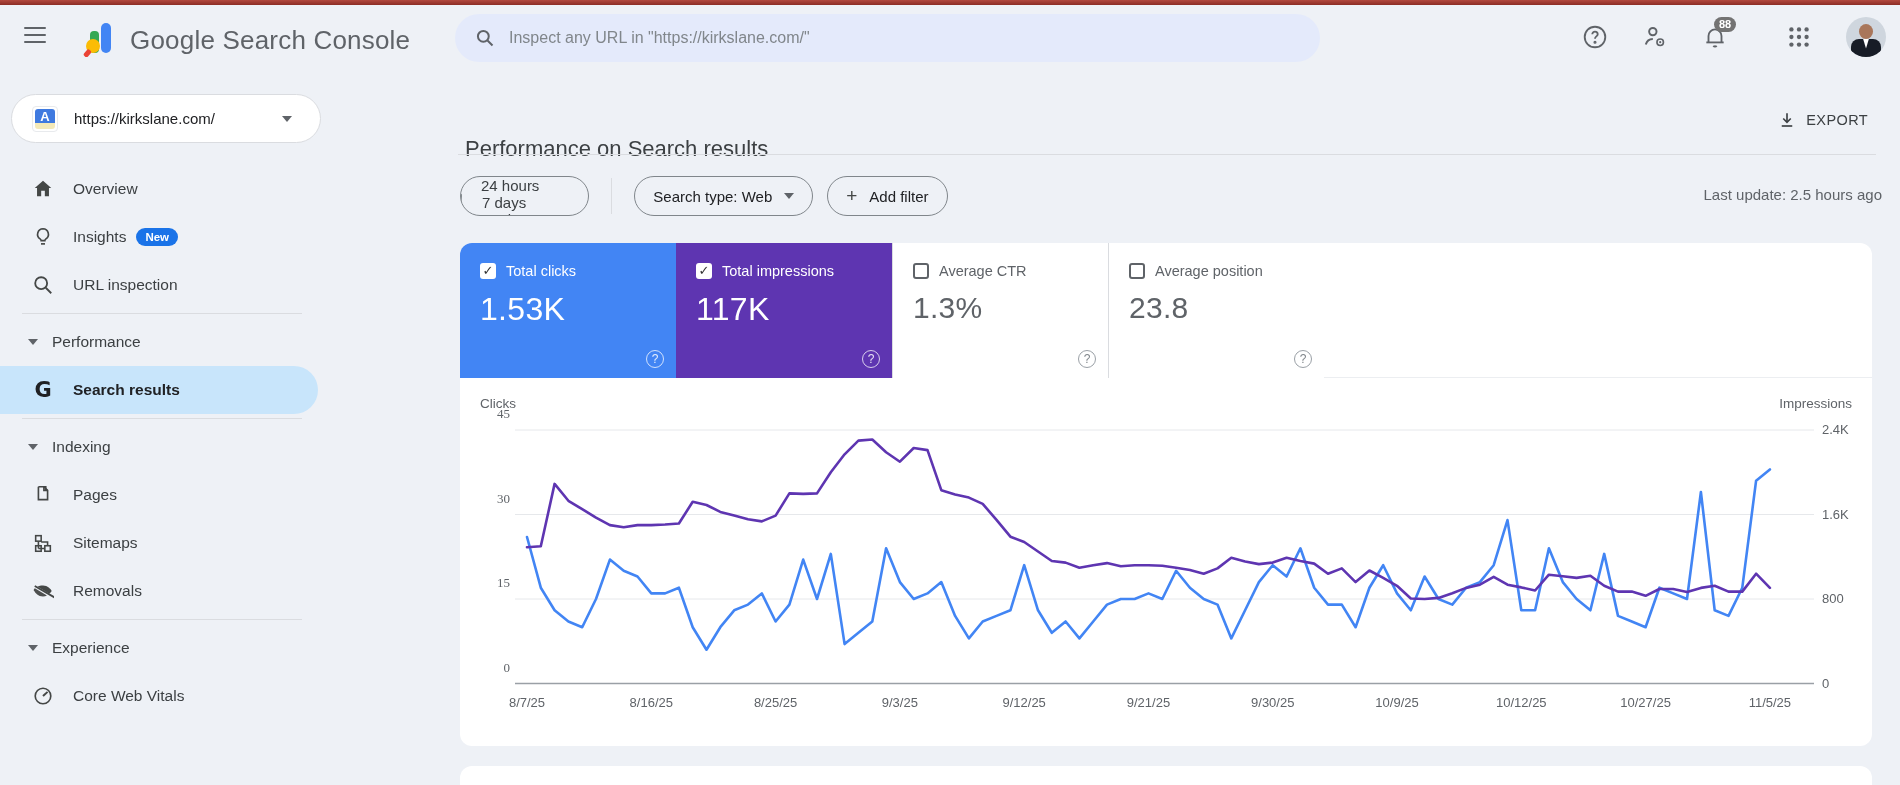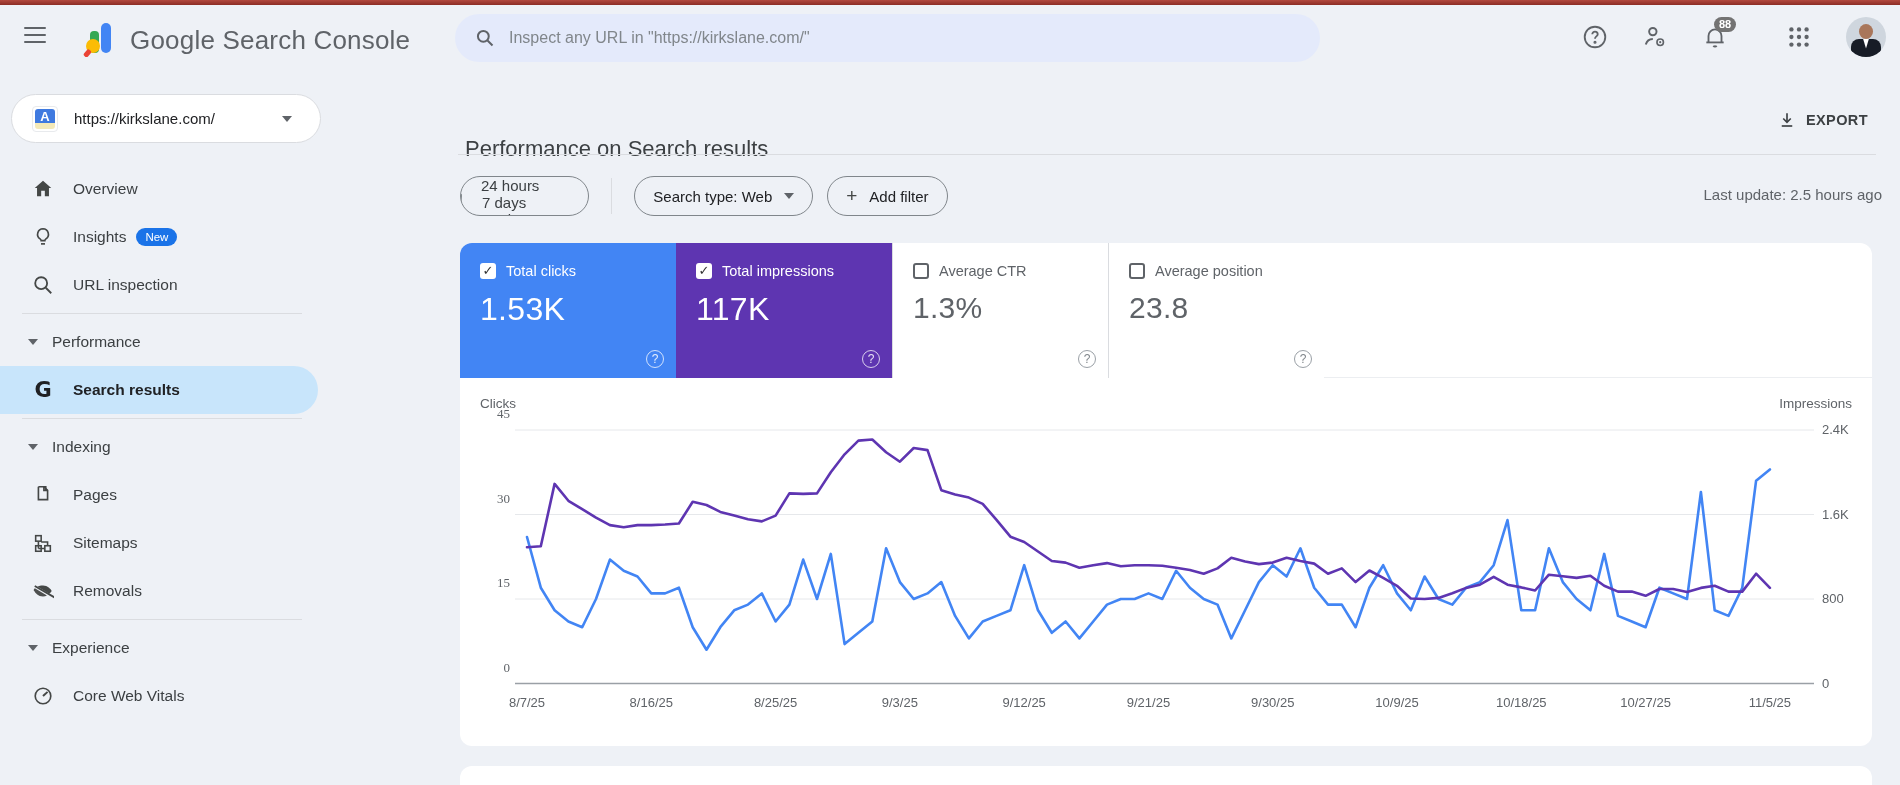--- a/index.html
+++ b/index.html
@@ -43,28 +43,28 @@
   .property .caret-d { position:absolute; right:28px; }
   .nav { position:absolute; left:0; top:97px; width:318px; }
   .nav-item { height:48px; display:flex; align-items:center; font-size:15.5px; color:#3c4043; cursor:pointer; }
   .nav-item .nico { width:24px; height:24px; margin-left:31px; margin-right:18px; display:flex;
     align-items:center; justify-content:center; color:#444746; flex:none; }
   .nav-item.sel { background:#c8e5fb; border-radius:0 25px 25px 0; color:#202124; font-weight:bold; }
   .nav-sec { height:48px; display:flex; align-items:center; font-size:15.5px; color:#3c4043; cursor:pointer; }
   .nav-sec .scaret { margin-left:28px; margin-right:14px; width:0; height:0; border-left:5px solid transparent;
     border-right:5px solid transparent; border-top:6px solid #5f6368; }
   .nav-div { height:1px; background:#dadce0; margin:4px 16px 4px 22px; }
-  .newbadge { background:#1a73e8; color:#fff; font-size:11.5px; font-weight:normal; border-radius:10px;
+  .newbadge { background:#1a73e8; color:#fff; font-size:11.5px; font-weight:bold; border-radius:10px;
     padding:3px 9px; margin-left:10px; }
   .gmark { font-size:21px; font-weight:bold; color:#202124; font-family:"DejaVu Sans",sans-serif; }
 
   
   .main-title { position:absolute; left:465px; top:103px; font-size:22px; color:#3c4043;margin-top:33px; }
   .export { position:absolute; right:18px; top:103px; display:flex; align-items:center; gap:10px;
-    font-size:14.5px; font-weight:bold; color:#3c4043; letter-spacing:.4px; cursor:pointer; padding:8px 14px; }
+    font-size:14.5px; font-weight:normal; color:#3c4043; letter-spacing:.4px; cursor:pointer; padding:8px 14px; }
   .title-div { position:absolute; left:458px; right:24px; top:154px; height:1px; background:#dadce0; }
 
   .filters { position:absolute; left:460px; top:176px; height:40px; display:flex; align-items:center; }
   .seg { display:flex; height:40px; border:1px solid #80868b; border-radius:21px; overflow:hidden;flex-direction:column; }
   .seg > div { display:flex; align-items:center; padding:0 20px; font-size:15px; color:#3c4043;
     border-left:1px solid #80868b; cursor:pointer; white-space:nowrap; }
   .seg > div:first-child { border-left:none; }
   .seg > div.on { background:#c8e2fb; color:#0b57d0; font-weight:500; gap:12px; }
   .seg .chk { color:#444746; font-size:15px; font-weight:bold; }
   .seg .mcaret { margin-left:12px; }
@@ -393,19 +393,19 @@
   </div>
   <div class="xt">
       <span style="left: -33px;">8/7/25</span>
       <span style="left: 91.29px;">8/16/25</span>
       <span style="left: 215.58px;">8/25/25</span>
       <span style="left: 339.87px;">9/3/25</span>
       <span style="left: 464.16px;">9/12/25</span>
       <span style="left: 588.45px;">9/21/25</span>
       <span style="left: 712.74px;">9/30/25</span>
       <span style="left: 837.03px;">10/9/25</span>
-      <span style="left: 961.32px;">10/18/25</span>
+      <span style="left: 961.32px;">10/12/25</span>
       <span style="left: 1085.61px;">10/27/25</span>
       <span style="left: 1209.9px;">11/5/25</span>
     </div>
 </div>
 
 <div class="card2"></div>
 
 </body></html>

